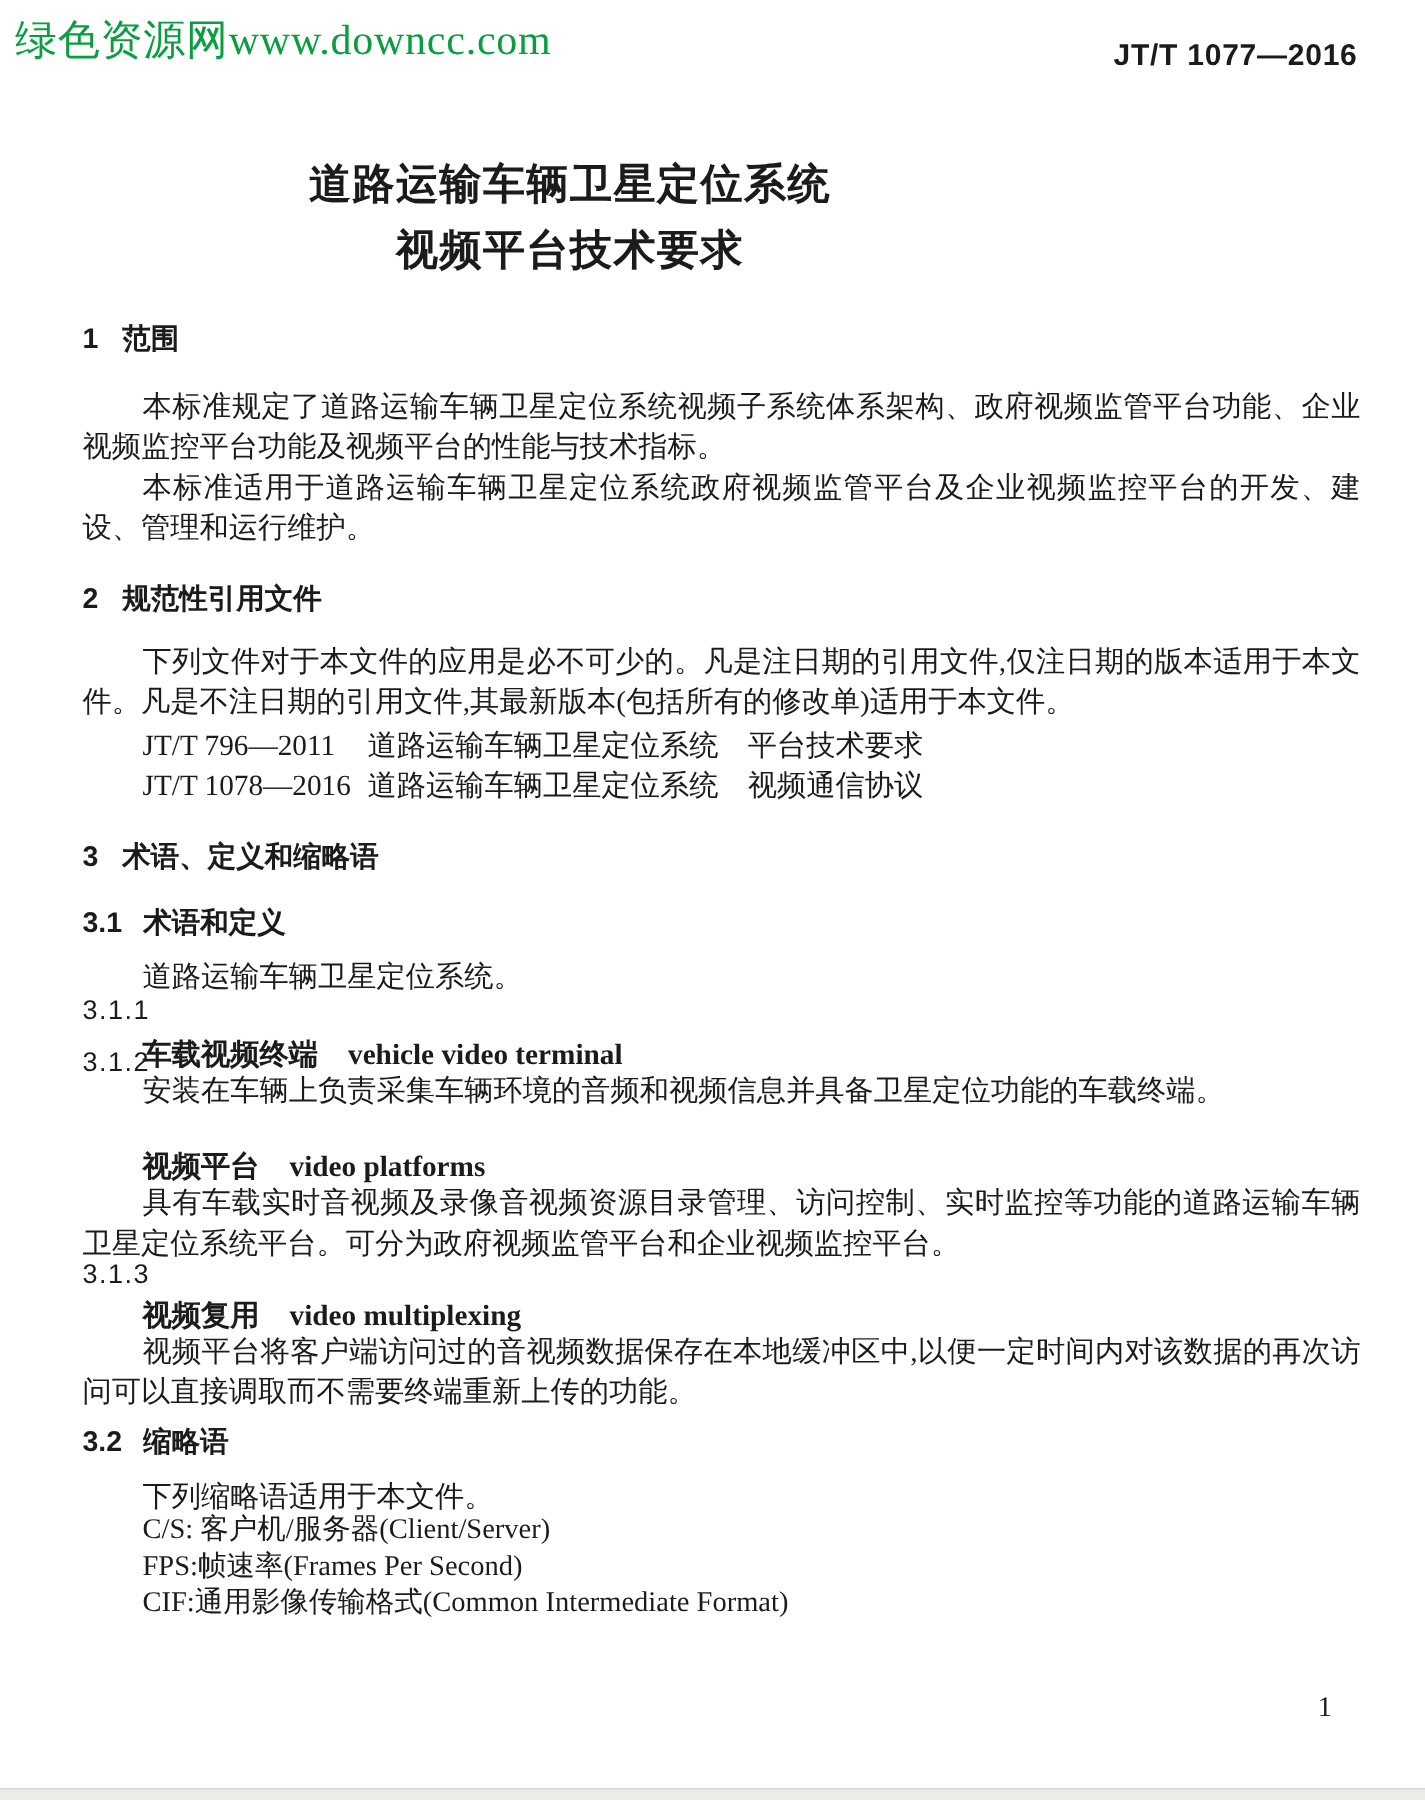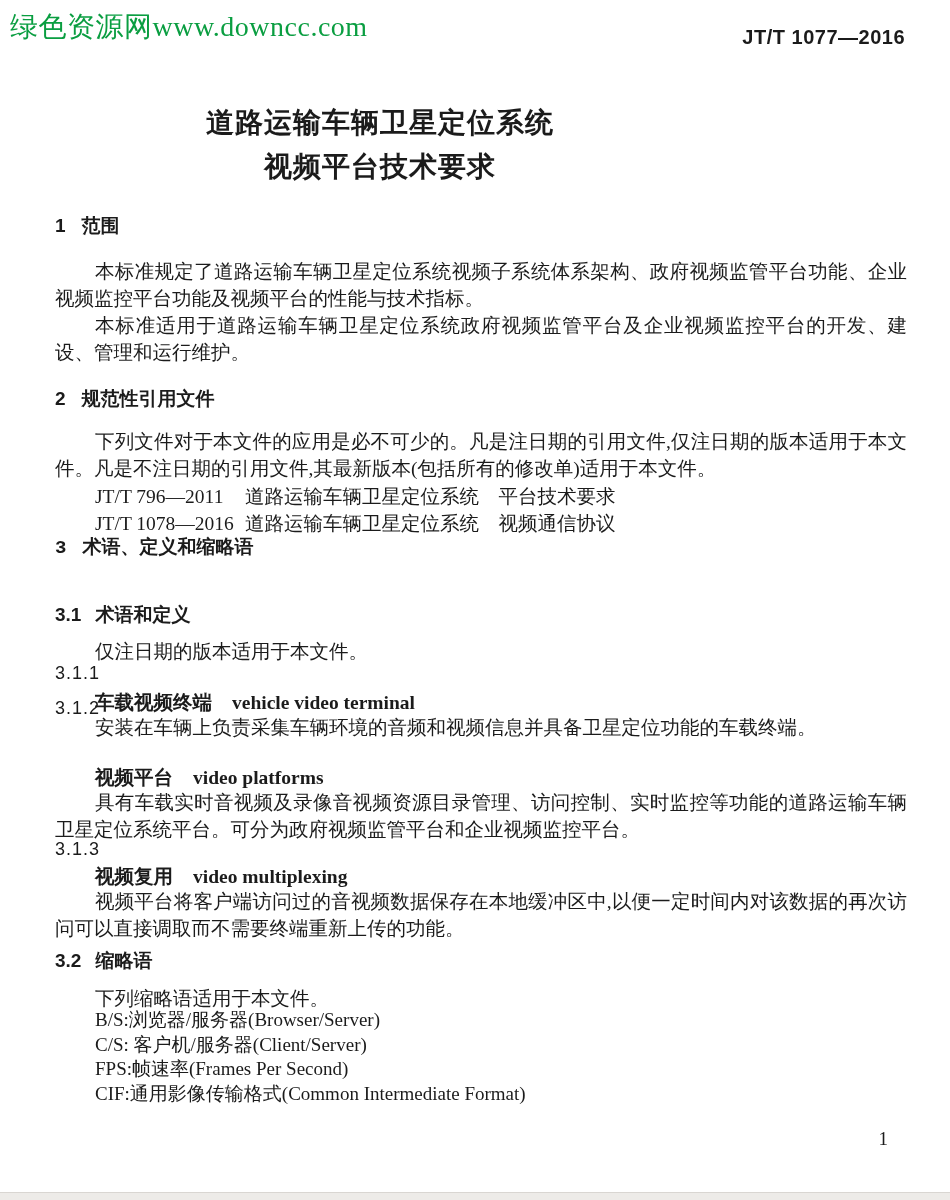--- a/index.html
+++ b/index.html
@@ -115,28 +115,28 @@
   <span class="sec-num">2</span><span>规范性引用文件</span>
 </div>
 <div class="abs body-para indent2" style="top:428px;">下列文件对于本文件的应用是必不可少的。凡是注日期的引用文件,仅注日期的版本适用于本文件。凡是不注日期的引用文件,其最新版本(包括所有的修改单)适用于本文件。</div>
 <div class="abs ref-line" style="top:483px;">
   <span class="ref-code">JT/T 796—2011</span><span>道路运输车辆卫星定位系统　平台技术要求</span>
 </div>
 <div class="abs ref-line" style="top:510px;">
   <span class="ref-code">JT/T 1078—2016</span><span>道路运输车辆卫星定位系统　视频通信协议</span>
 </div>
 
-<div class="abs sec-heading" style="top:534px;font-family:Liberation Mono, monospace;">
+<div class="abs sec-heading" style="top:558px;">
   <span class="sec-num">3</span><span>术语、定义和缩略语</span>
 </div>
 
 <div class="abs sec-heading" style="top:602px;text-align:right;">
   <span class="sec-num" style="margin-right:14px;">3.1</span><span>术语和定义</span>
 </div>
-<div class="abs body-para indent2" style="top:638px;">仅注日期的版本适用于本文件。</div>
+<div class="abs body-para indent2" style="top:638px;">道路运输车辆卫星定位系统。</div>
 
 <div class="abs term-num" style="top:663px;">3.1.1</div>
 <div class="abs term-line" style="top:689px;">
   <span class="term-zh">车载视频终端</span><span>vehicle video terminal</span>
 </div>
 <div class="abs body-para indent2" style="top:714px;">安装在车辆上负责采集车辆环境的音频和视频信息并具备卫星定位功能的车载终端。</div>
 
 <div class="abs term-num" style="top:698px;">3.1.2</div>
 <div class="abs term-line" style="top:764px;">
   <span class="term-zh">视频平台</span><span>video platforms</span>
@@ -148,20 +148,19 @@
   <span class="term-zh">视频复用</span><span>video multiplexing</span>
 </div>
 <div class="abs body-para indent2" style="top:888px;">视频平台将客户端访问过的音视频数据保存在本地缓冲区中,以便一定时间内对该数据的再次访问可以直接调取而不需要终端重新上传的功能。</div>
 
 <div class="abs sec-heading" style="top:948px;">
   <span class="sec-num" style="margin-right:14px;">3.2</span><span>缩略语</span>
 </div>
 <div class="abs body-para indent2" style="top:985px;">下列缩略语适用于本文件。</div>
 
 <div class="abs abbr-list">
-  <div class="abbr-item">B/S:浏览器/服务器(Browser/Server)</div>
   <div class="abbr-item">C/S: 客户机/服务器(Client/Server)</div>
   <div class="abbr-item">FPS:帧速率(Frames Per Second)</div>
   <div class="abbr-item">CIF:通用影像传输格式(Common Intermediate Format)</div>
 </div>
 
 <div class="abs page-number">1</div>
 <div class="abs page-bottom-edge"></div>
 
 </body></html>

